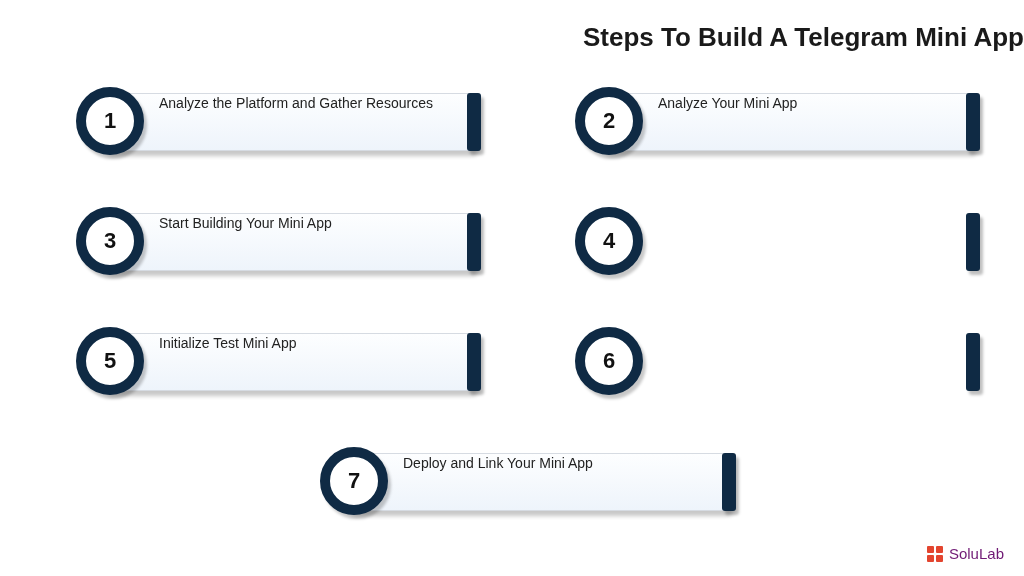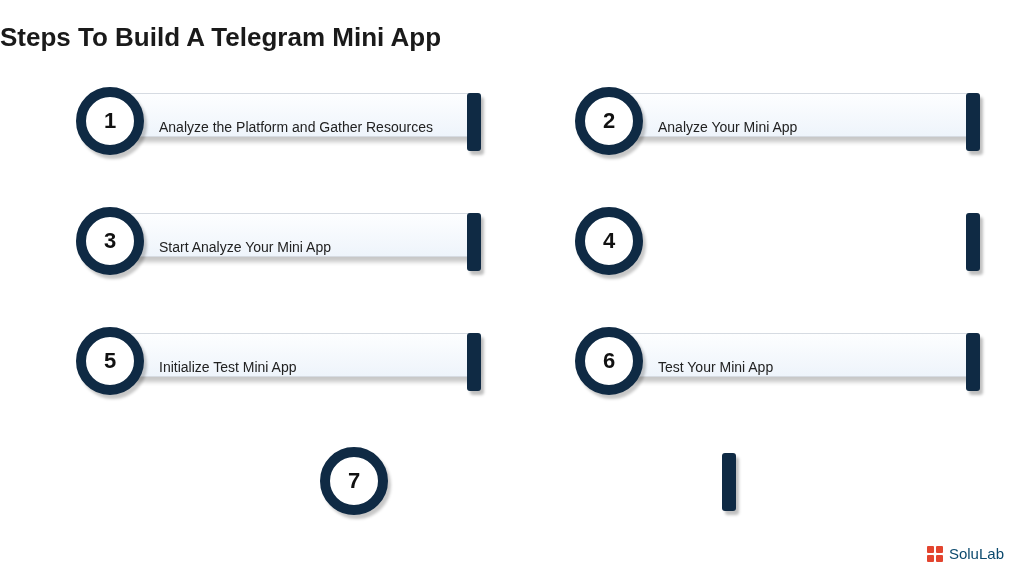--- a/index.html
+++ b/index.html
@@ -6,21 +6,21 @@
   body {
     width: 1024px;
     height: 576px;
     background: #ffffff;
     font-family: Arial, Helvetica, sans-serif;
     color: #1a1a1a;
     position: relative;
     overflow: hidden;
   }
   .title {
-    text-align: left;
+    text-align: right;
     font-size: 26px;
     font-weight: 700;
     padding-top: 22px;
     padding-bottom: 10px;
   }
   .grid {
     display: grid;
     grid-template-columns: 1fr 1fr;
     column-gap: 70px;
     row-gap: 40px;
@@ -35,26 +35,26 @@
     display: flex;
     justify-content: center;
   }
   .last-row .step-wrap { width: 440px; }
 
   .bar {
     position: absolute;
     left: 54px;
     right: 2px;
     top: 12px;
-    height: 44px;
+    height: 58px;
     background: linear-gradient(180deg, #fdfeff 0%, #eef4fb 100%);
     border: 1px solid #d6dbe2;
     border-radius: 6px;
     display: flex;
-    align-items: flex-end;
+    align-items: flex-start;
     padding-left: 56px;
     padding-right: 30px;
     box-shadow: 4px 5px 4px rgba(0,0,0,0.22);
   }
   .bar .label {
     font-size: 14px;
     line-height: 1.3;
     color: #222;
   }
   .end-tab {
@@ -87,21 +87,21 @@
   }
 
   .brand {
     position: absolute;
     right: 20px;
     bottom: 14px;
     display: flex;
     align-items: center;
     gap: 6px;
     font-size: 15px;
-    color: #0c4a6e;
+    color: #701a75;
   }
   .brand-icon {
     width: 16px;
     height: 16px;
     display: grid;
     grid-template-columns: 1fr 1fr;
     grid-template-rows: 1fr 1fr;
     gap: 2px;
   }
   .brand-icon span {
@@ -127,49 +127,49 @@
   <div class="step-wrap">
     <div class="bar">
       <div class="label">Analyze Your Mini App</div>
     </div>
     <div class="end-tab"></div>
     <div class="circle">2</div>
   </div>
 
   <div class="step-wrap">
     <div class="bar">
-      <div class="label">Start Analyze Your Mini App</div>
+      <div class="label">Start Building Your Mini App</div>
     </div>
     <div class="end-tab"></div>
     <div class="circle">3</div>
   </div>
 
   <div class="step-wrap">
     <div class="end-tab"></div>
     <div class="circle">4</div>
   </div>
 
   <div class="step-wrap">
     <div class="bar">
       <div class="label">Initialize Test Mini App</div>
     </div>
     <div class="end-tab"></div>
     <div class="circle">5</div>
   </div>
 
   <div class="step-wrap">
-    <div class="bar">
-      <div class="label">Test Your Mini App</div>
-    </div>
     <div class="end-tab"></div>
     <div class="circle">6</div>
   </div>
 
   <div class="last-row">
     <div class="step-wrap">
+      <div class="bar">
+        <div class="label">Deploy and Link Your Mini App</div>
+      </div>
       <div class="end-tab"></div>
       <div class="circle">7</div>
     </div>
   </div>
 
 </div>
 
 <div class="brand">
   <span class="brand-icon">
     <span></span>

